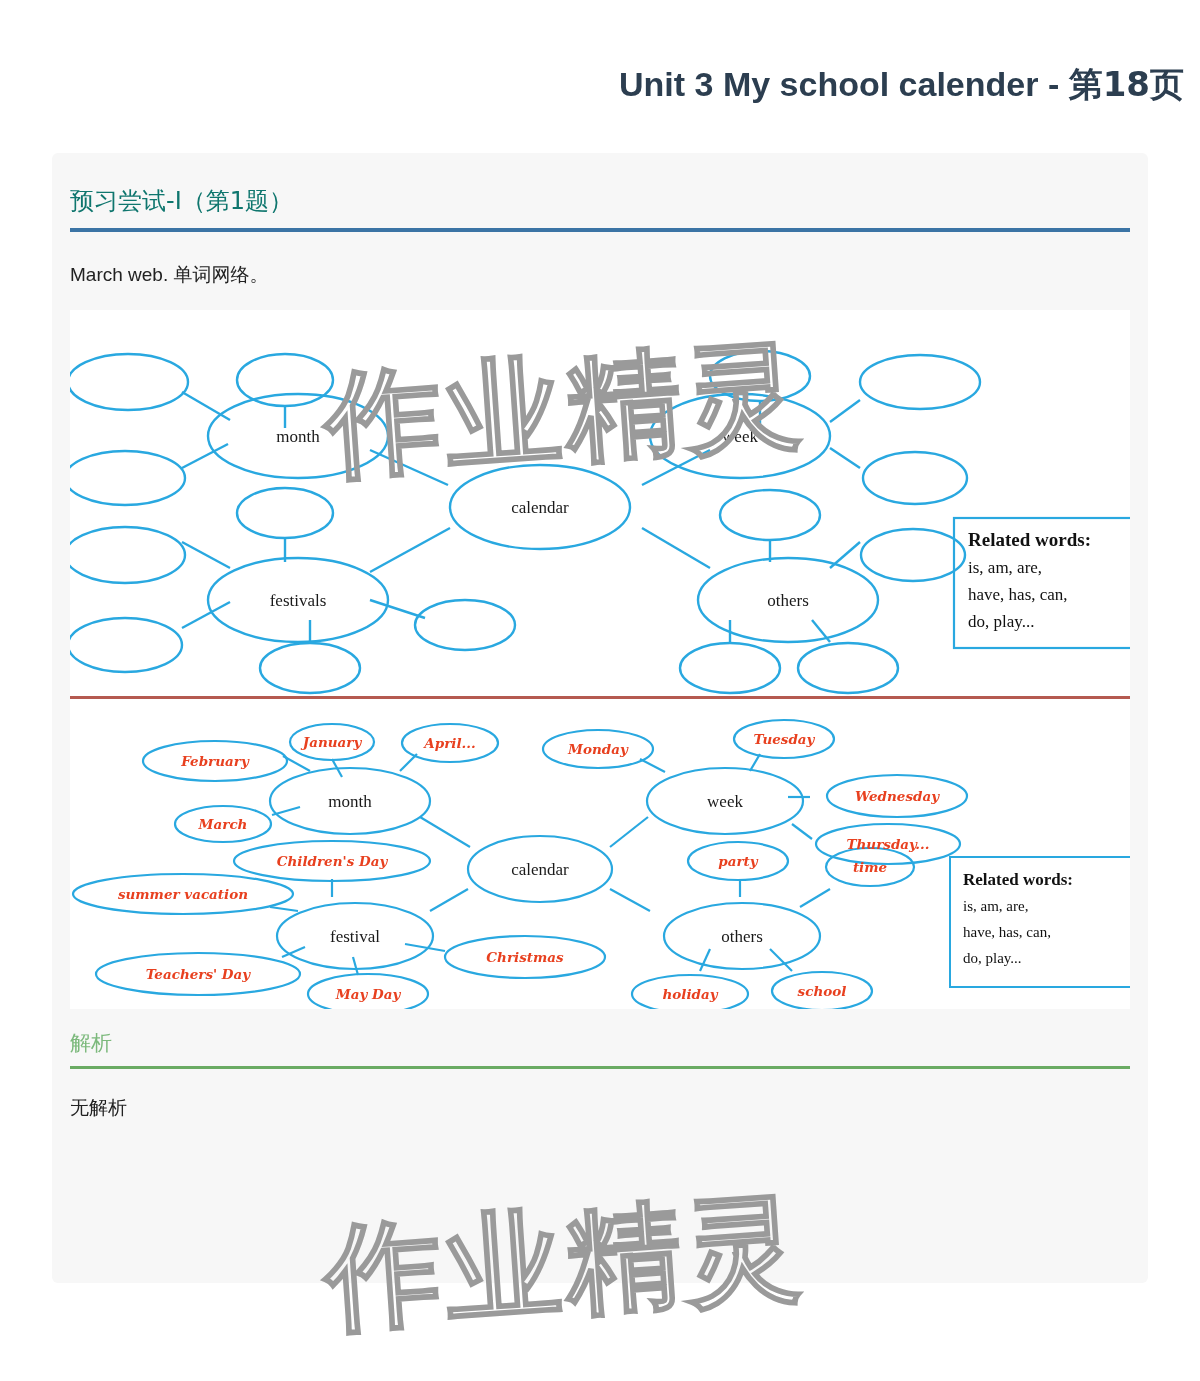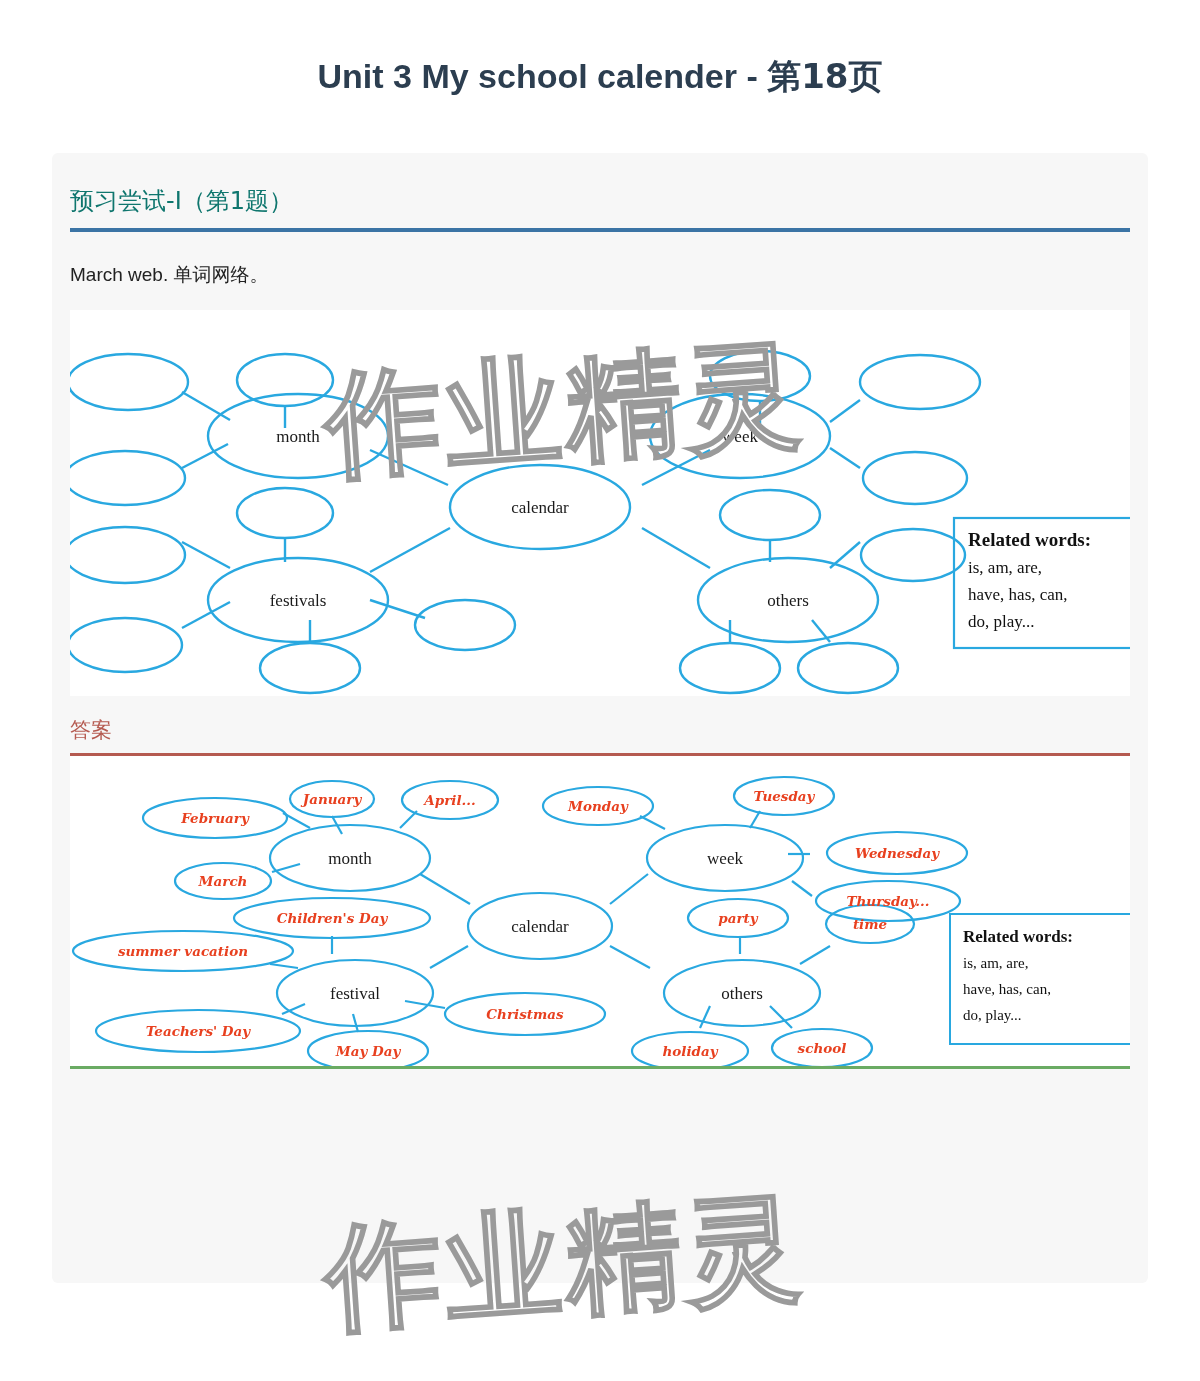--- a/index.html
+++ b/index.html
@@ -12,27 +12,27 @@
     width: 1200px;
     height: 1381px;
     font-family: "Liberation Sans", "DejaVu Sans", sans-serif;
     color: #333;
     position: relative;
     overflow: hidden;
   }
 
   
   .page-title {
-    text-align: center;
+    text-align: right;
     font-size: 34px;
     font-weight: bold;
     color: #2c3e50;
     letter-spacing: 0px;
     padding: 46px 0 28px 0;
-    margin: 8px;
+    margin: 16px;
     font-family: "Liberation Sans", "DejaVu Sans", sans-serif;
   }
   .page-title .cn { font-family: "DejaVu Sans", sans-serif; }
 
   
   .card {
     position: absolute;
     left: 52px;
     top: 153px;
     width: 1096px;
@@ -191,21 +191,20 @@
         <text class="node-main" x="470" y="203" text-anchor="middle">calendar</text>
 
         <rect x="884" y="208" width="200" height="130" fill="none" stroke="#29a8e0" stroke-width="2.2"></rect>
         <text class="rw-title" x="898" y="236">Related words:</text>
         <text class="rw-line" x="898" y="263">is, am, are,</text>
         <text class="rw-line" x="898" y="290">have, has, can,</text>
         <text class="rw-line" x="898" y="317">do, play...</text>
       </svg>
     </div>
 
-    <div class="sec-head red">答案</div>
     <hr class="rule red">
 
     <div class="figure answer">
       <svg viewBox="0 0 1060 310" preserveAspectRatio="none">
         <g fill="none" stroke="#29a8e0" stroke-width="2.2">
 
           <line x1="262" y1="60" x2="272" y2="78"></line>
           <line x1="213" y1="57" x2="240" y2="72"></line>
           <line x1="202" y1="116" x2="230" y2="108"></line>
           <line x1="347" y1="55" x2="330" y2="72"></line>
@@ -287,20 +286,22 @@
         <text class="node-ans" x="752" y="297" text-anchor="middle">school</text>
 
         <rect x="880" y="158" width="190" height="130" fill="none" stroke="#29a8e0" stroke-width="2"></rect>
         <text class="rw-title-s" x="893" y="186">Related words:</text>
         <text class="rw-line-s" x="893" y="212">is, am, are,</text>
         <text class="rw-line-s" x="893" y="238">have, has, can,</text>
         <text class="rw-line-s" x="893" y="264">do, play...</text>
       </svg>
     </div>
 
+    <div class="sec-head green">解析</div>
     <hr class="rule green">
 
+    <div class="plain-text">无解析</div>
 
   </div>
 </div>
 
 <div class="wm wm1">作业精灵</div>
 <div class="wm wm2">作业精灵</div>
 
 </body></html>

